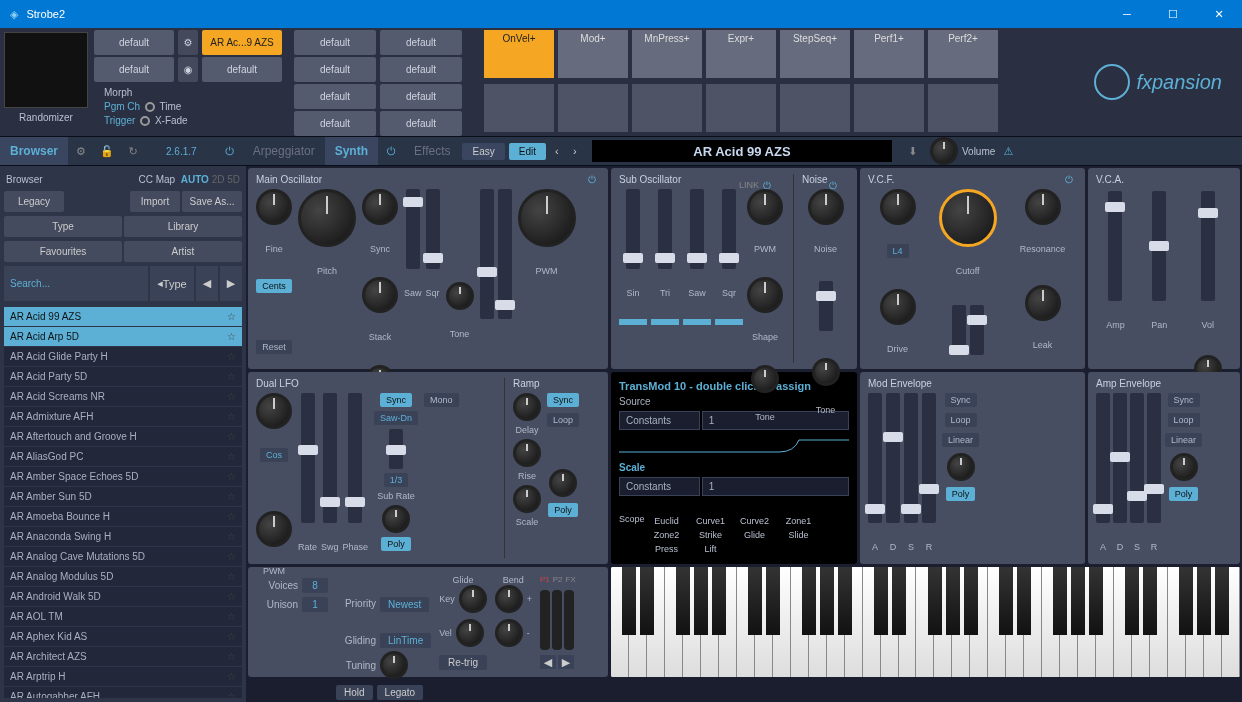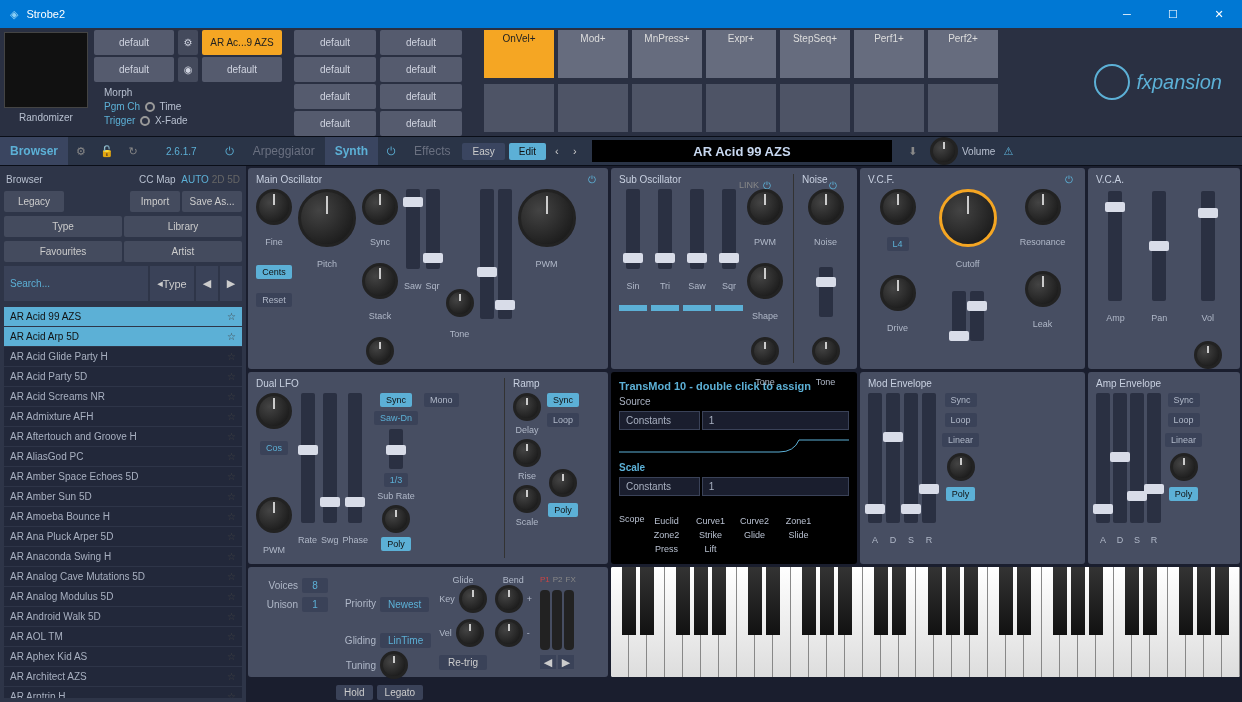--- a/index.html
+++ b/index.html
@@ -35,37 +35,37 @@
 .nav-icon { width:26px; text-align:center; color:#888; cursor:pointer; }
 .ver { color:#5cb0d6; font-size:10px; padding:0 20px; }
 .mini-btn { background:#3a4560; padding:3px 10px; margin:0 2px; font-size:10px; color:#ccc; cursor:pointer; border-radius:2px; }
 .mini-btn.sel { background:#5cb0d6; color:#111; }
 .arrow-btn { width:18px; height:18px; display:flex; align-items:center; justify-content:center; color:#ccc; cursor:pointer; }
 .preset-display { flex:1; max-width:300px; background:#000; height:22px; margin:0 8px; display:flex; align-items:center; justify-content:center; color:#c8d8f0; font-size:13px; font-weight:bold; }
 
 .main { display:flex; height:536px; }
 .sidebar { width:252px; background:#2e3548; padding:4px; display:flex; flex-direction:column; }
 .side-hdr { display:flex; justify-content:space-between; font-size:10px; padding:4px 2px; }
-.side-hdr .auto { color:#5cb0d6; }
+.side-hdr .auto { color:#5cb0d6;font-weight:bold; }
 .side-btn-row { display:flex; gap:2px; margin:2px 0; }
 .side-btn { flex:1; background:#444b5e; padding:5px 0; text-align:center; font-size:10px; color:#ccc; cursor:pointer; border-radius:2px; }
 .search-row { display:flex; gap:2px; margin:2px 0; }
 .search-inp { flex:1; background:#3a4258; padding:12px 6px; color:#5cb0d6; font-size:10px; }
 .nav-small { width:22px; background:#3a4258; display:flex; align-items:center; justify-content:center; color:#ccc; cursor:pointer; }
 .preset-list { flex:1; overflow-y:auto; background:#22283a; margin-top:4px; }
 .preset-item { padding:4px 6px; font-size:10px; color:#a8b0c0; border-bottom:1px solid #2e3548; cursor:pointer; display:flex; justify-content:space-between; }
 .preset-item .star { color:#444; }
 .preset-item.sel { background:#5cb0d6; color:#111; }
 
 .panels { flex:1; background:#1a1e2e; padding:2px; display:grid; grid-template-columns:360px 246px 225px 152px; grid-template-rows:201px 192px 110px; gap:3px; }
 .panel { background:#474e62; border-radius:3px; padding:6px 8px; position:relative; }
 .panel-hdr { font-size:10px; color:#c8d0e0; margin-bottom:4px; }
 .pwr { position:absolute; top:6px; right:8px; width:12px; height:12px; color:#5cb0d6; font-size:10px; cursor:pointer; }
 .knob-row { display:flex; justify-content:space-around; align-items:flex-start; }
-.knob-stack { display:flex; flex-direction:column; align-items:center; gap:12px; }
+.knob-stack { display:flex; flex-direction:column; align-items:center; gap:19px; }
 .knob { border-radius:50%; background:radial-gradient(circle at 35% 35%,#444,#111); border:3px solid #222; position:relative; cursor:pointer; }
 .knob::after { content:''; position:absolute; width:2px; height:35%; background:#ccc; top:8%; left:calc(50% - 1px); }
 .knob.lg { width:58px; height:58px; }
 .knob.md { width:36px; height:36px; }
 .knob.sm { width:28px; height:28px; }
 .klabel { font-size:9px; color:#b0b8c8; text-align:center; }
 .klabel.btn { background:#3a4258; padding:2px 6px; border-radius:2px; cursor:pointer; }
 .klabel.btn.act { background:#5cb0d6; color:#111; }
 .slider-v { width:14px; height:80px; background:#2a3042; border-radius:2px; position:relative; cursor:pointer; }
 .slider-v .thumb { position:absolute; width:20px; height:10px; background:#d8dce8; left:-3px; border-radius:2px; }
@@ -257,24 +257,20 @@
         </div>
         <div class="preset-item">
           <span>AR Amber Sun 5D</span>
           <span class="star">☆</span>
         </div>
         <div class="preset-item">
           <span>AR Amoeba Bounce H</span>
           <span class="star">☆</span>
         </div>
         <div class="preset-item">
-          <span>AR Ana Pluck Arper 5D</span>
-          <span class="star">☆</span>
-        </div>
-        <div class="preset-item">
           <span>AR Anaconda Swing H</span>
           <span class="star">☆</span>
         </div>
         <div class="preset-item">
           <span>AR Analog Cave Mutations 5D</span>
           <span class="star">☆</span>
         </div>
         <div class="preset-item">
           <span>AR Analog Modulus 5D</span>
           <span class="star">☆</span>
@@ -309,21 +305,21 @@
   <div class="panels">
 
     <div class="panel" style="grid-column:1;grid-row:1">
       <div class="panel-hdr">Main Oscillator</div>
       <div class="pwr">⏻</div>
       <div style="display:flex;gap:6px;align-items:flex-start">
         <div class="knob-stack">
           <div class="knob md"></div>
           <div class="klabel">Fine</div>
           <div class="klabel btn act" style="margin-top:6px">Cents</div>
-          <div class="klabel btn" style="margin-top:2px">Reset</div>
+          <div class="klabel btn" style="margin-top:28px">Reset</div>
         </div>
         <div class="knob-stack">
           <div class="knob lg"></div>
           <div class="klabel">Pitch</div>
         </div>
         <div class="knob-stack">
           <div class="knob md"></div>
           <div class="klabel">Sync</div>
           <div class="knob md" style="margin-top:4px"></div>
           <div class="klabel">Stack</div>

